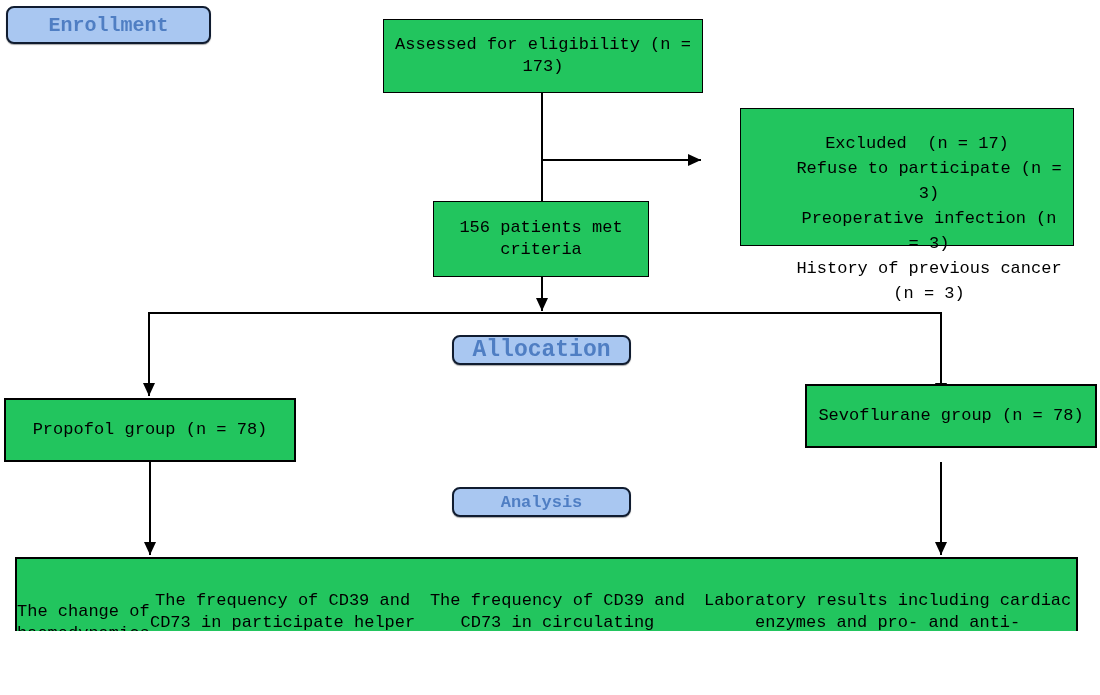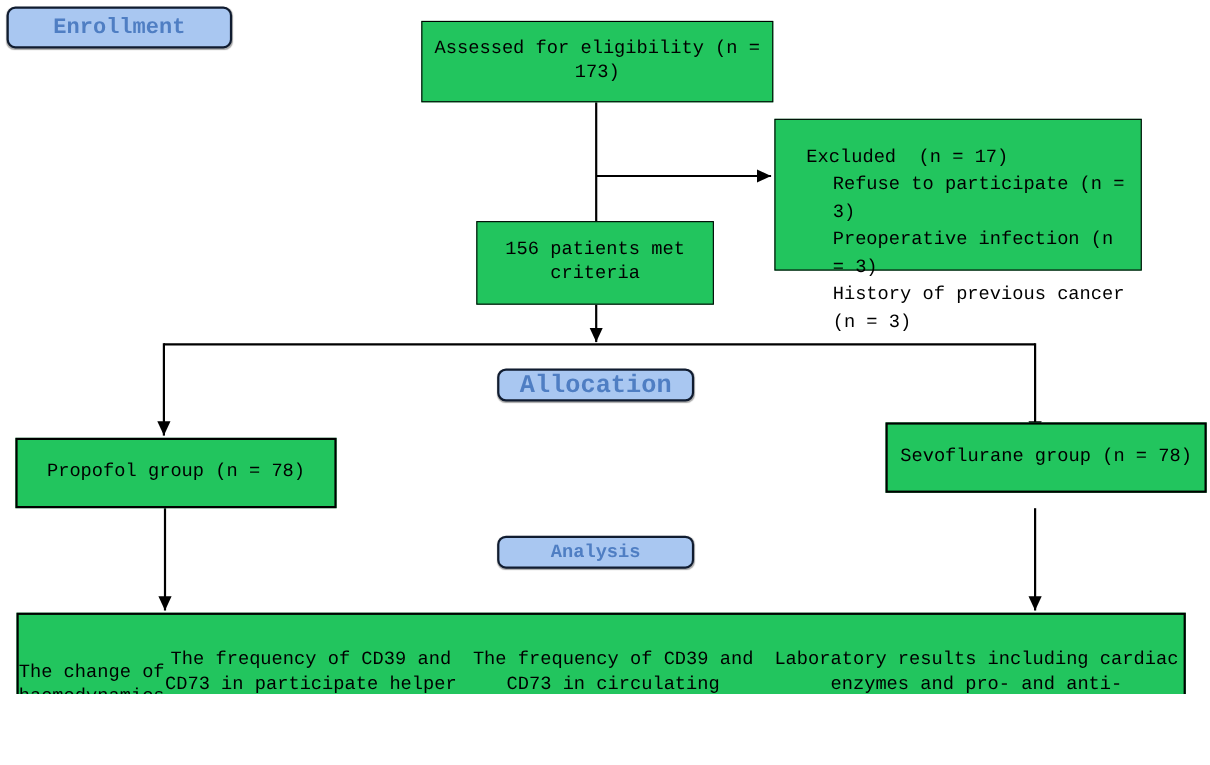--- a/index.html
+++ b/index.html
@@ -38,28 +38,28 @@
     display: flex;
     align-items: center;
     justify-content: center;
     color: var(--badge-text, #4f7ec3);
     font-weight: bold;
     box-shadow: 0 1px 1px rgba(0,0,0,0.35);
   }
 
   #badge-enrollment { left: 6px;   top: 6px;   width: 205px; height: 38px; font-size: 20px; }
   #box-assessed     { left: 383px; top: 19px;  width: 320px; height: 74px; }
-  #box-excluded     { left: 704px; top: 108px; width: 334px; height: 138px;
-                      display: block; text-align: left; padding: 22px 8px 0 28px;
+  #box-excluded     { left: 740px; top: 108px; width: 334px; height: 138px;
+                      display: block; text-align: center; padding: 22px 8px 0 28px;
                       line-height: 25px; }
   #box-excluded .exc-title { white-space: pre; }
   #box-excluded .exc-item  { padding-left: 24px; }
   #box-criteria     { left: 433px; top: 201px; width: 216px; height: 76px; }
   #badge-allocation { left: 452px; top: 335px; width: 179px; height: 30px; font-size: 23px; }
-  #box-propofol     { left: 14px;  top: 398px; width: 292px; height: 64px; }
+  #box-propofol     { left: 4px;  top: 398px; width: 292px; height: 64px; }
   #box-sevoflurane  { left: 805px; top: 384px; width: 292px; height: 64px; }
   #badge-analysis   { left: 452px; top: 487px; width: 179px; height: 30px; font-size: 17px; }
   #box-outcomes     { left: 15px;  top: 557px; width: 1063px; height: 132px;
                       flex-direction: row; }
 </style>
 </head>
 <body>
 
 <div class="canvas">
 

